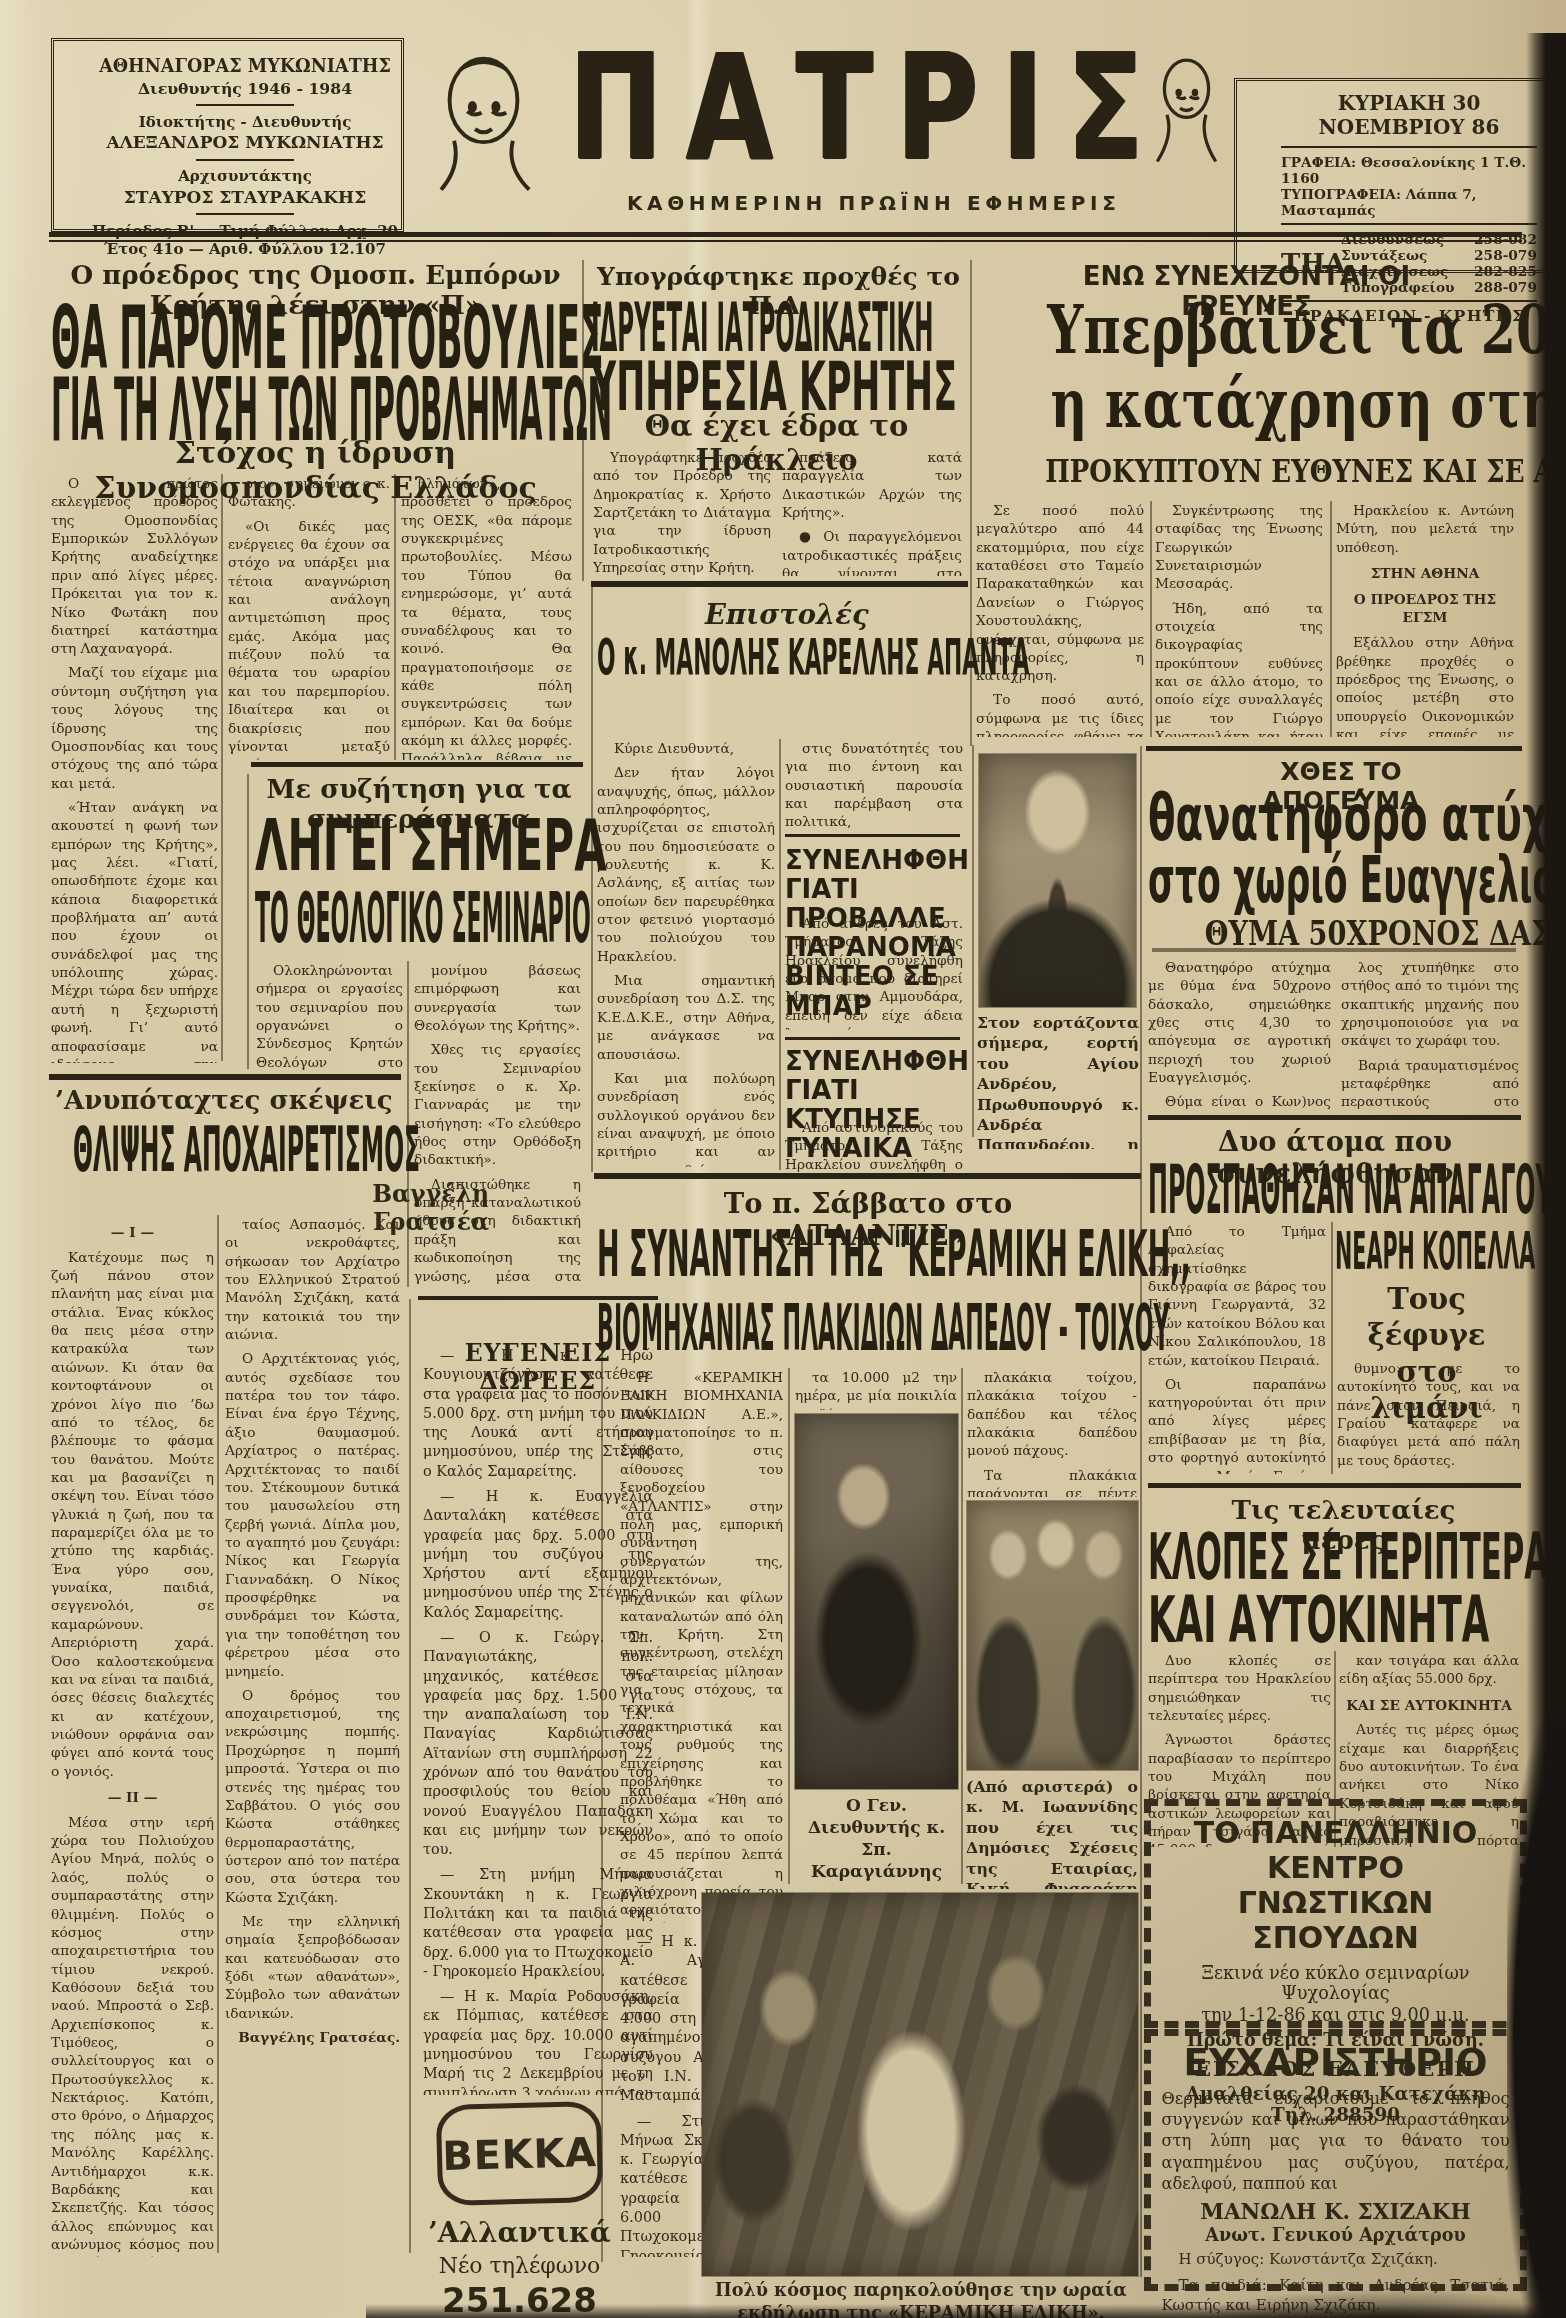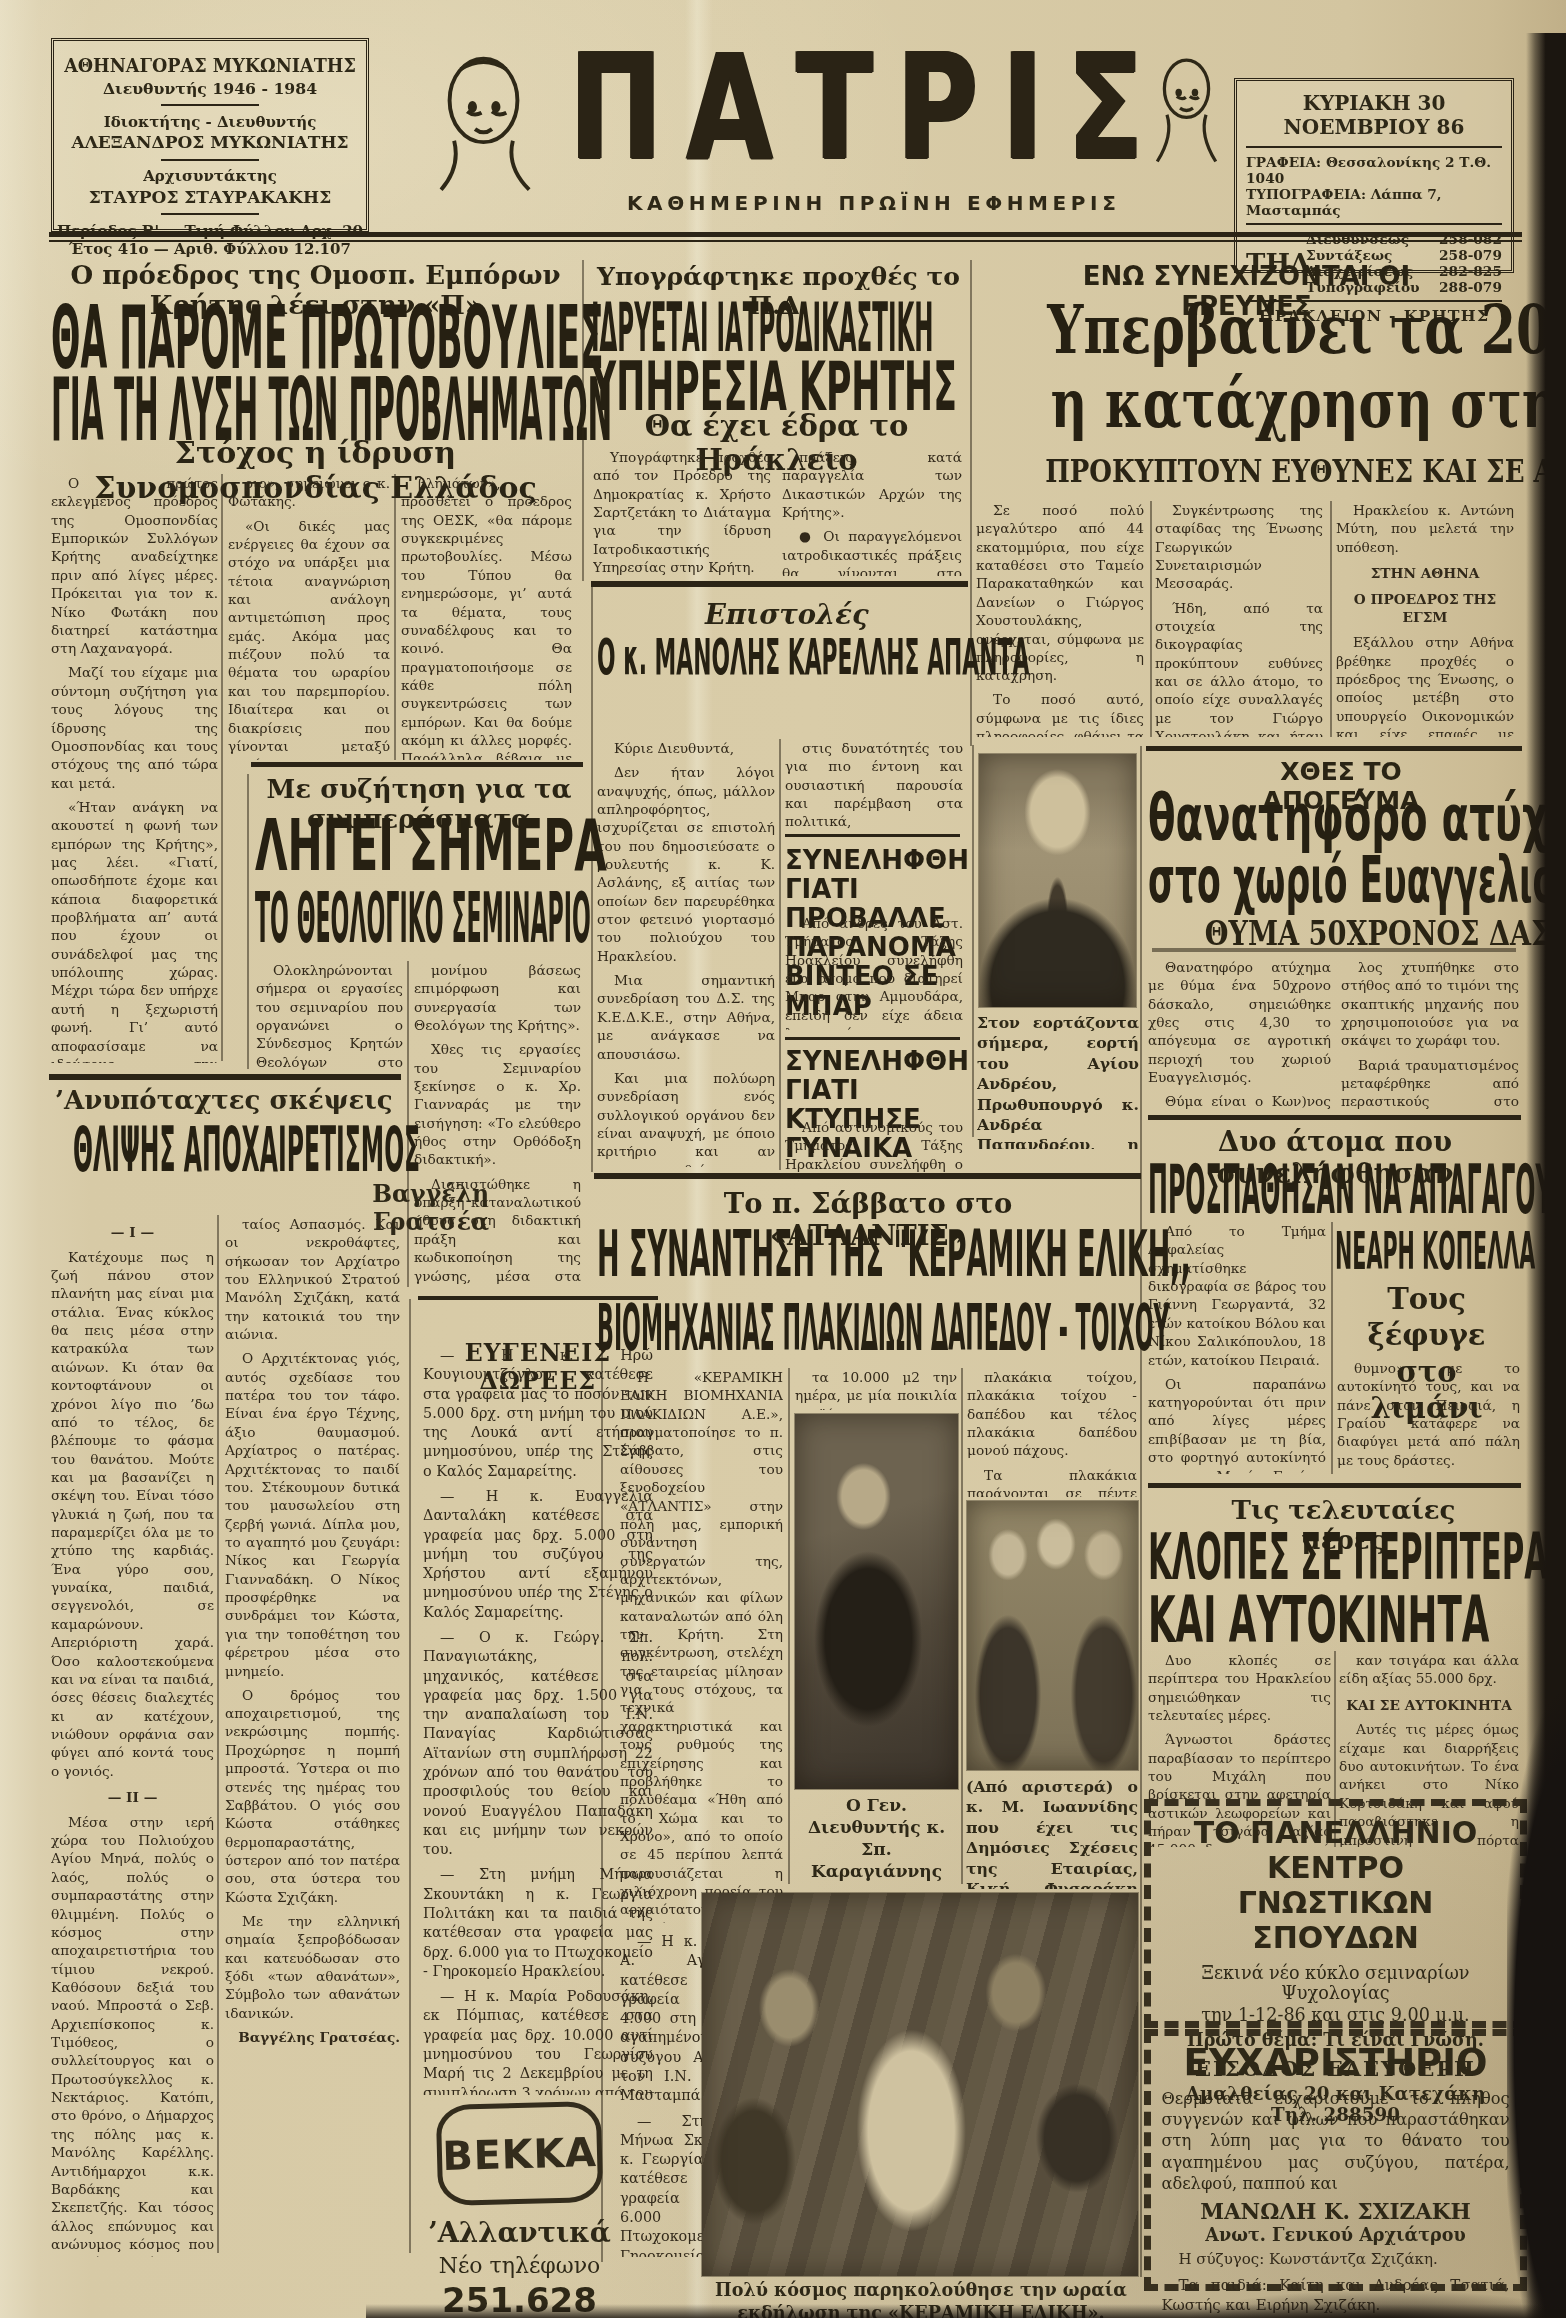--- a/index.html
+++ b/index.html
@@ -17,21 +17,21 @@
   .hl{font-family:"DejaVu Sans","Liberation Sans",sans-serif;font-weight:bold;color:#262012;line-height:1;white-space:nowrap;}
   .sq{display:inline-block;transform-origin:left top;}
   .hs{font-weight:bold;color:#262012;line-height:1.05;}
   .subh{font-weight:bold;text-align:center;color:#2a2414;}
   .col{text-align:justify;overflow:hidden;font-size:13.7px;line-height:1.34;color:#32291a;}
   .col p{margin:0 0 5.9px;text-indent:17px;}
   .col p.sub{text-align:center;font-weight:bold;text-indent:0;margin:7.8px 0 6.5px;}
   .col p.sig{text-align:right;font-weight:bold;text-indent:0;}
   .cap{font-weight:bold;font-size:16.3px;line-height:1.3;text-align:justify;color:#2e2817;overflow:hidden;}
   .photo{position:absolute;box-shadow:inset 0 0 30px rgba(25,18,8,.55);outline:0.7px solid rgba(40,32,18,.4);}
-  .infobox{border:3.3px double #2b2416;background:rgba(235,226,200,.25);}
+  .infobox{border:3.3px double #2b2416;background:rgba(235,226,200,.25);padding-left:35px;}
   .dashbox{border:7.2px dashed #372f1e;}
   .lbl{font-weight:bold;text-align:center;color:#2a2414;}
 </style>
 </head>
 <body>
 
 <div class="page">
 
   <div class="ab infobox" style="left:51px;top:38px;width:312px;height:188px;">
     <div style="text-align:center;padding-top:14.4px;">
@@ -77,21 +77,21 @@
       </g>
       <ellipse cx="53" cy="64" rx="5" ry="6" fill="#2e2817"></ellipse>
       <ellipse cx="78" cy="64" rx="5" ry="6" fill="#2e2817"></ellipse>
     </svg>
   </span>
 
   <div class="ab infobox" style="left:1234px;top:38px;width:274px;height:189px;margin-top:40px;">
     <div style="text-align:center;padding:10.4px 9.1px 0;">
       <div style="font-size:20px;font-weight:bold;">ΚΥΡΙΑΚΗ 30 ΝΟΕΜΒΡΙΟΥ 86</div>
       <div style="height:2.6px;background:#2b2416;margin:6.5px 0 5.2px;"></div>
-      <div style="font-size:13.7px;font-weight:bold;text-align:left;">ΓΡΑΦΕΙΑ: Θεσσαλονίκης 2 Τ.Θ. 1040</div>
+      <div style="font-size:13.7px;font-weight:bold;text-align:left;">ΓΡΑΦΕΙΑ: Θεσσαλονίκης 1 Τ.Θ. 1160</div>
       <div style="font-size:13.7px;font-weight:bold;text-align:left;">ΤΥΠΟΓΡΑΦΕΙΑ: Λάππα 7, Μασταμπάς</div>
       <div style="height:2.6px;background:#2b2416;margin:5.2px 0;"></div>
       <div style="display:flex;align-items:center;">
         <div style="font-size:26px;font-weight:bold;width:60px;">ΤΗΛ.</div>
         <div style="flex:1;">
           <div style="display:flex;justify-content:space-between;font-size:13.7px;font-weight:bold;">
             <span>Διευθύνσεως</span>
               <span>258-082</span>
           </div>
           <div style="display:flex;justify-content:space-between;font-size:13.7px;font-weight:bold;">

